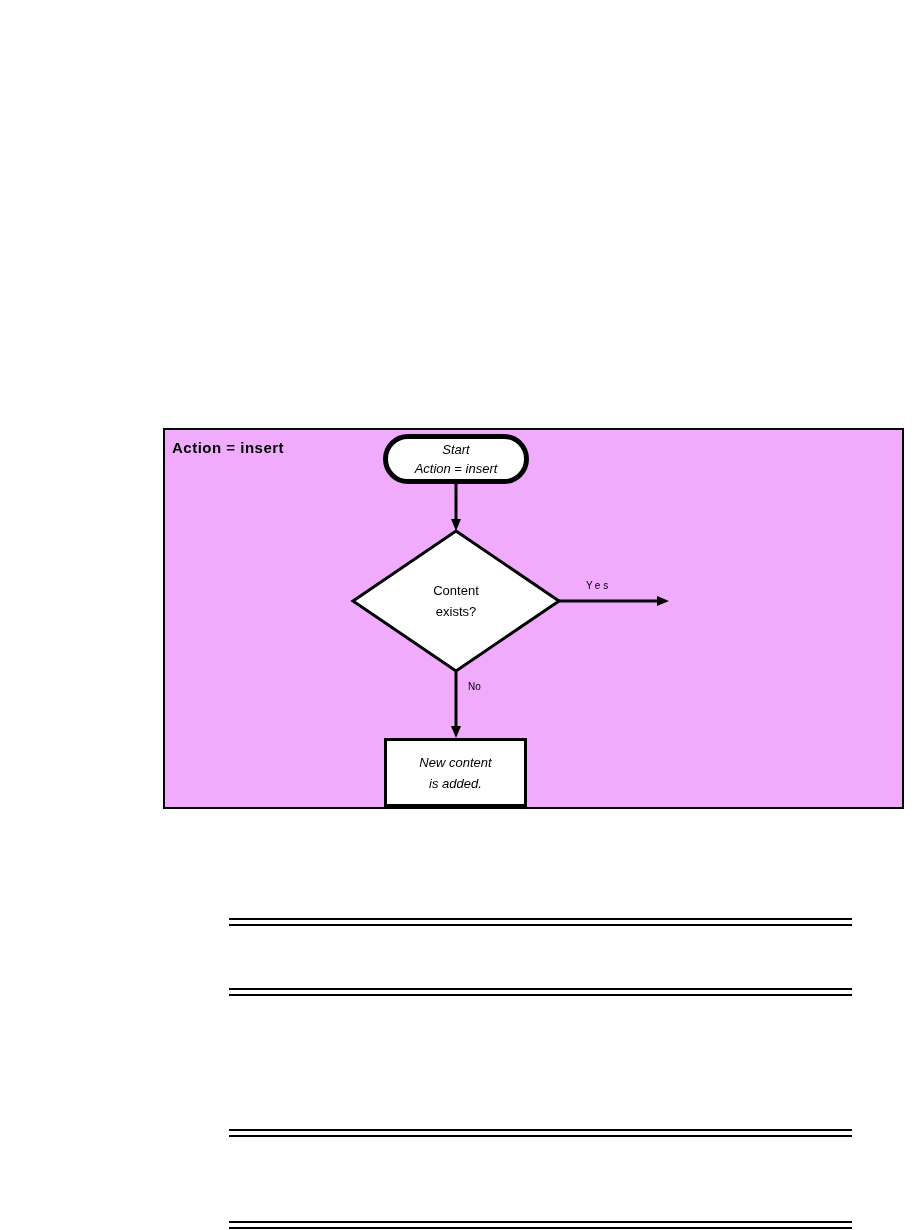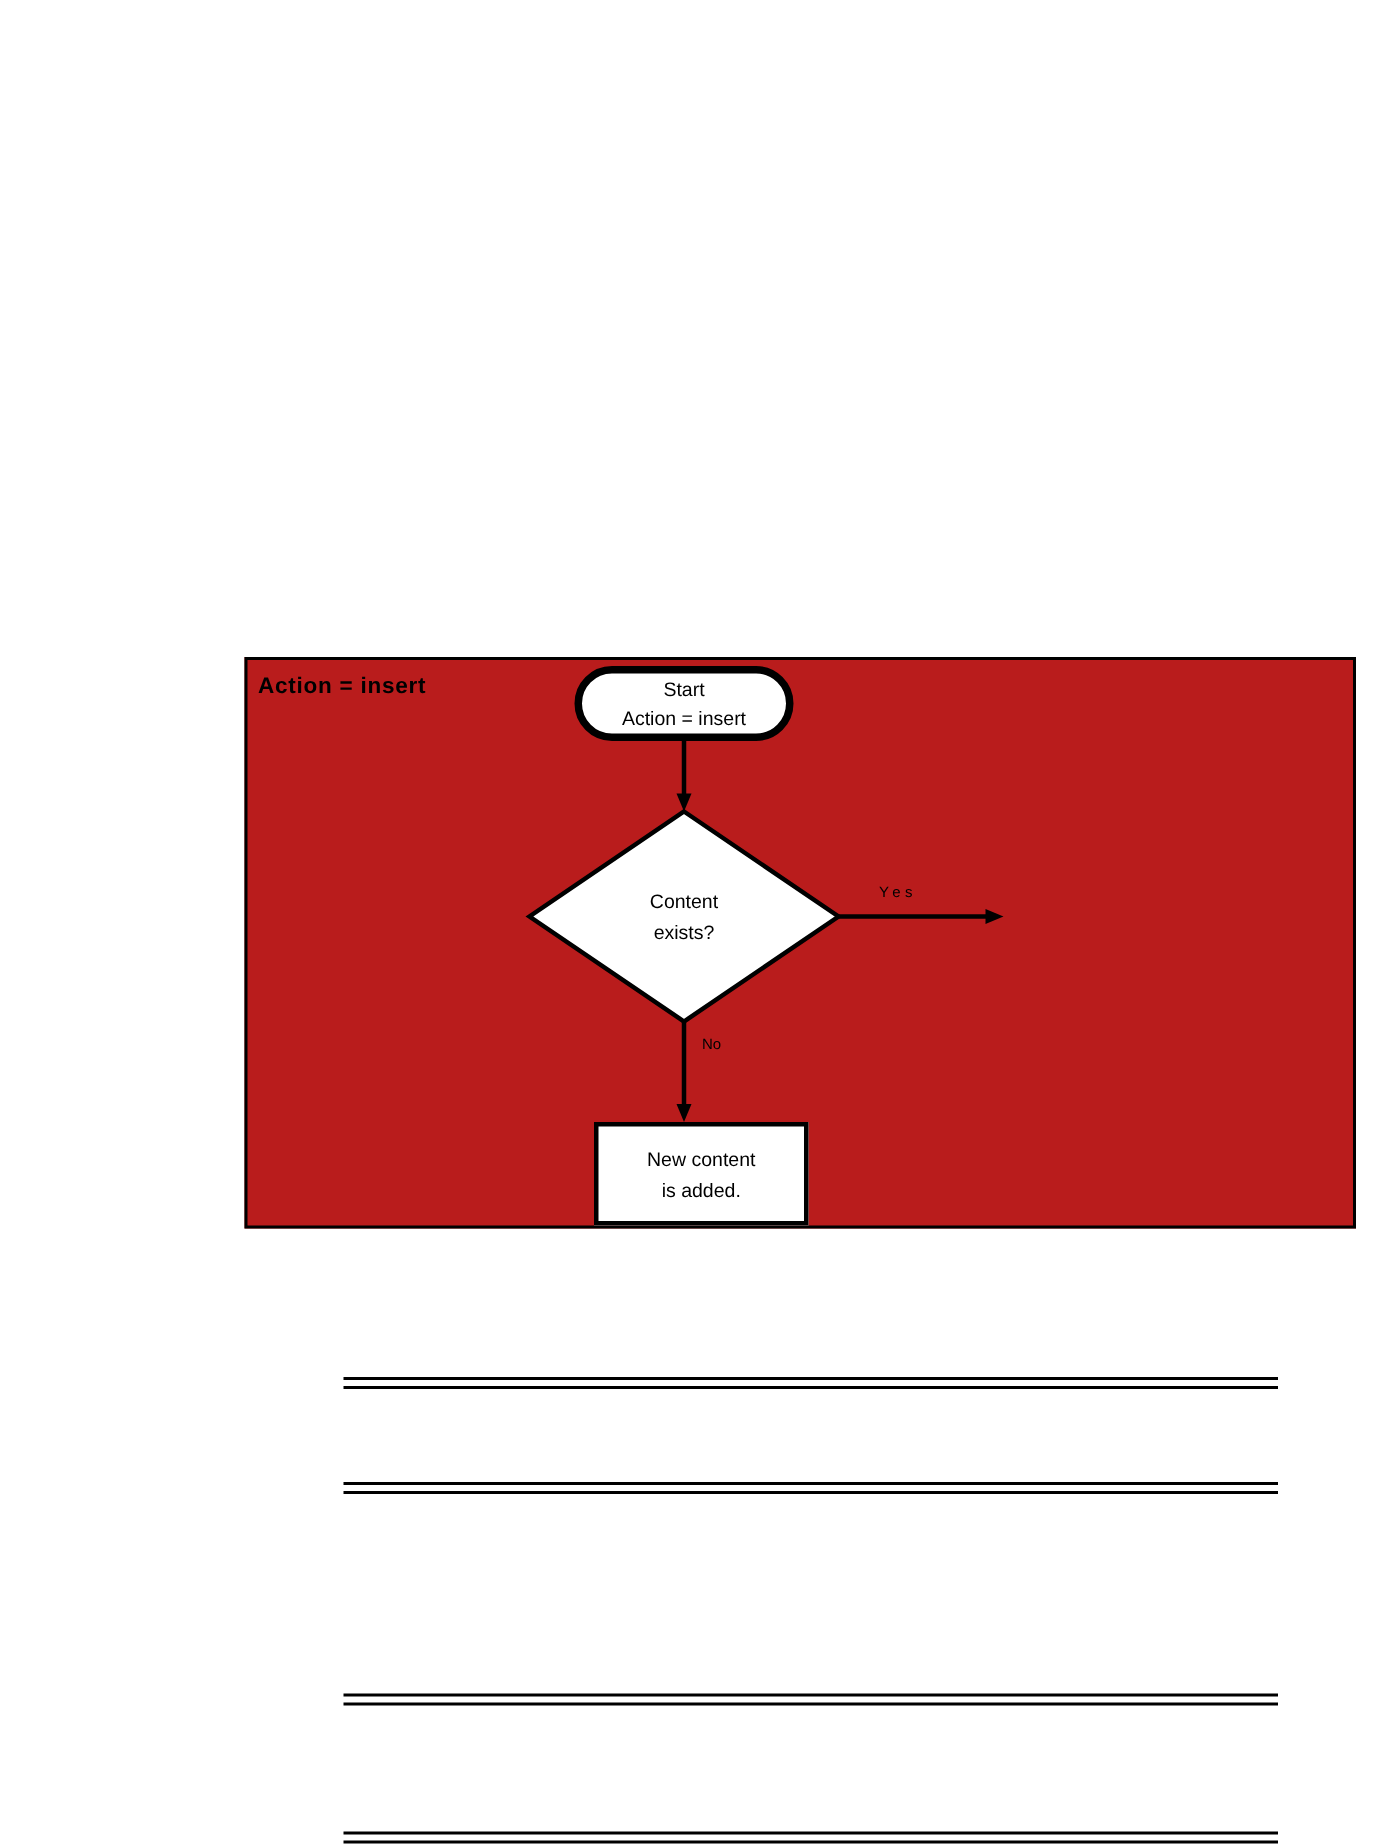--- a/index.html
+++ b/index.html
@@ -14,25 +14,25 @@
     background: #ffffff;
     overflow: hidden;
     font-family: "Liberation Sans", sans-serif;
     color: #000000;
   }
 
   
   .figure-frame {
     position: absolute;
     left: 163px;
-    top: 438px;
+    top: 428px;
     width: 737px;
     height: 377px;
     border: 2px solid #000000;
-    background: #b91c1c;
+    background: #f0abfc;
   }
   .caption {
     position: absolute;
     left: 7px;
     top: 9px;
     font-size: 15px;
     font-weight: bold;
     letter-spacing: 0.5px;
     white-space: nowrap;
   }
@@ -44,20 +44,21 @@
   .node {
     position: absolute;
     background: #ffffff;
     display: flex;
     flex-direction: column;
     align-items: center;
     justify-content: center;
     text-align: center;
     font-size: 13px;
     line-height: 20px;
+    font-style: italic;
   }
   .terminator {
     left: 218px;
     top: 4px;
     width: 136px;
     height: 40px;
     border: 5px solid #000000;
     border-radius: 25px;
     line-height: 19px;
   }
@@ -70,21 +71,20 @@
     width: 137px;
     height: 64px;
     line-height: 21px;
   }
   .process.bottom-box {
     left: 219px;
     top: 308px;
     width: 137px;
     height: 63px;
     line-height: 21px;
-    margin-left: 12px;
   }
   .diamond-label {
     position: absolute;
     left: 188px;
     top: 101px;
     width: 206px;
     height: 140px;
     display: flex;
     flex-direction: column;
     align-items: center;

